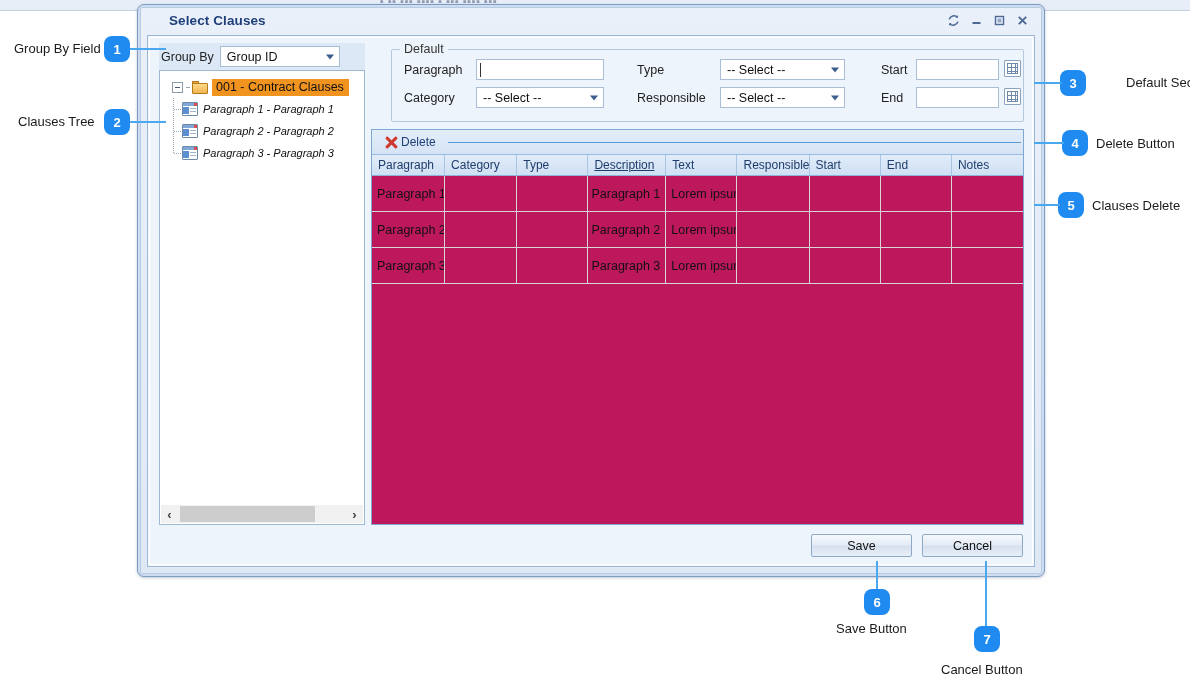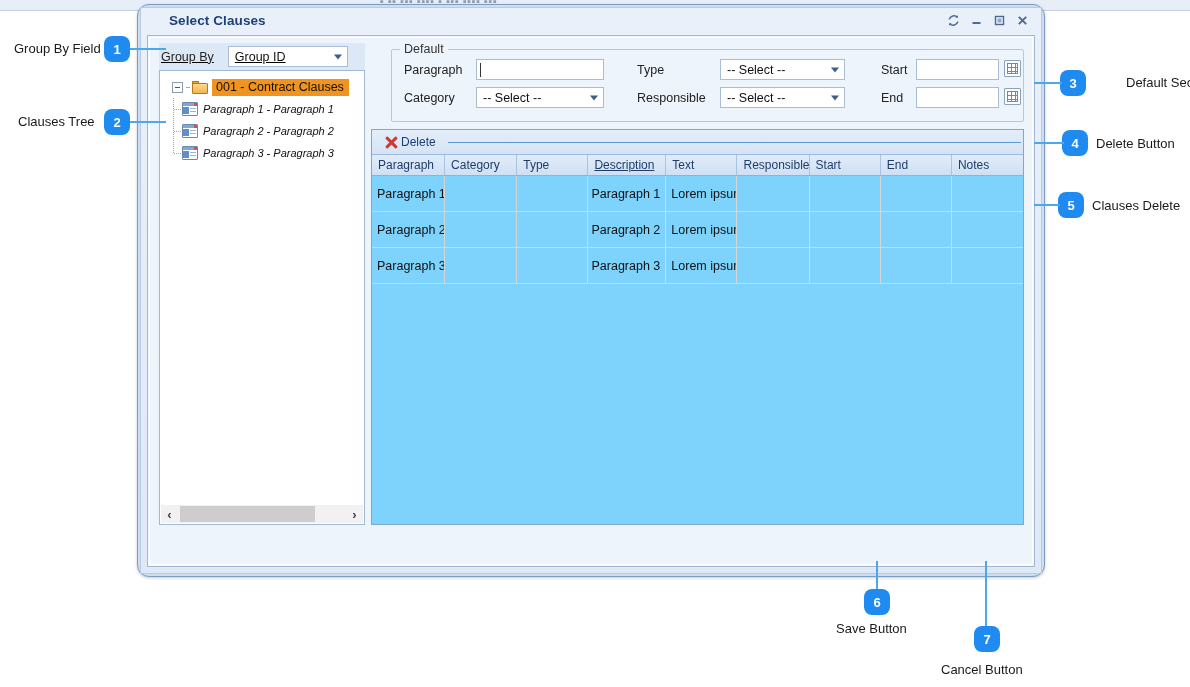--- a/index.html
+++ b/index.html
@@ -23,21 +23,21 @@
     position: absolute; top: -5px; font-size: 11px; color: #8e9bb0;
     white-space: nowrap; letter-spacing: .5px;
   }
 
   
   .dialog {
     position: absolute; left: 137px; top: 4px;
     width: 908px; height: 573px;
     background: #cfddf0;
     border: 1px solid #7d9cc4;
-    border-radius: 12px;
+    border-radius: 7px;
     box-shadow: 0 1px 3px rgba(80,100,130,.35);
     padding: 2px;
   }
   .dialog-inner {
     position: relative;
     width: 100%; height: 100%;
     background: linear-gradient(180deg,#e9f0fa 0%,#dfe9f6 100%);
     border: 1px solid #b7cbe3;
     border-radius: 2px;
   }
@@ -68,23 +68,22 @@
     border: 1px solid #ffffff;
   }
 
   
   .left-pane {
     position: absolute; left: 9px; top: 5px;
     width: 206px; bottom: 39px;
   }
   .groupby-row {
     position: absolute; left: 0; top: 0; width: 206px; height: 27px;
-    display: flex; align-items: center; gap: 14px;
+    display: flex; align-items: center; gap: 6px;
     background: #dce8f6;
-    text-decoration: underline;
   }
   .groupby-label { font-size: 12.5px; color: #222; padding-left: 2px; }
   .combo {
     position: relative;
     background: #ffffff;
     border: 1px solid #a9bdd4;
     height: 21px;
     display: flex; align-items: center;
     font-size: 12.5px; color: #111;
     padding-left: 6px;
@@ -192,21 +191,21 @@
       linear-gradient(#6d8aa8,#6d8aa8) 0 100%/100% 1px no-repeat,
       linear-gradient(#6d8aa8,#6d8aa8) 0 0/1px 100% no-repeat,
       linear-gradient(#6d8aa8,#6d8aa8) 4px 0/1px 100% no-repeat,
       linear-gradient(#6d8aa8,#6d8aa8) 8px 0/1px 100% no-repeat,
       linear-gradient(#6d8aa8,#6d8aa8) 100% 0/1px 100% no-repeat;
   }
 
   
   .grid-panel {
     position: absolute; left: 0; top: 86px; right: 0; bottom: 0;
-    background: #7dd3fc;
+    background: #be185d;
     border: 1px solid #7ea7d4;
   }
   .grid-toolbar {
     position: absolute; left: 0; top: 0; right: 0; height: 24px;
     background: linear-gradient(180deg,#e4eefa 0%,#d4e3f5 100%);
     display: flex; align-items: center; padding-left: 8px;
   }
   .del-btn { display:flex; align-items:center; gap:4px; height: 20px; padding: 0 4px; }
   .x-icon { width: 13px; height: 13px; position: relative; }
   .x-icon::before, .x-icon::after {
@@ -483,20 +482,24 @@
                   <div class="gc" style="width:73px;">Lorem ipsum</div>
                   <div class="gc" style="width:74px;"></div>
                   <div class="gc" style="width:73px;"></div>
                   <div class="gc" style="width:73px;"></div>
                   <div class="gc" style="width:73px; border-right:none;"></div>
                 </div>
               </div>
             </div>
           </div>
 
+          <div class="footer-btns">
+            <div class="btn">Save</div>
+            <div class="btn">Cancel</div>
+          </div>
 
         </div>
       </div>
     </div>
   </div>
 
   <div class="ann-label" style="left:14px; top:41px;">Group By Field</div>
   <div class="badge" style="left:104px; top:36px;">1</div>
   <div class="lead" style="left:130px; top:48px; width:36px; height:2px;"></div>
 

